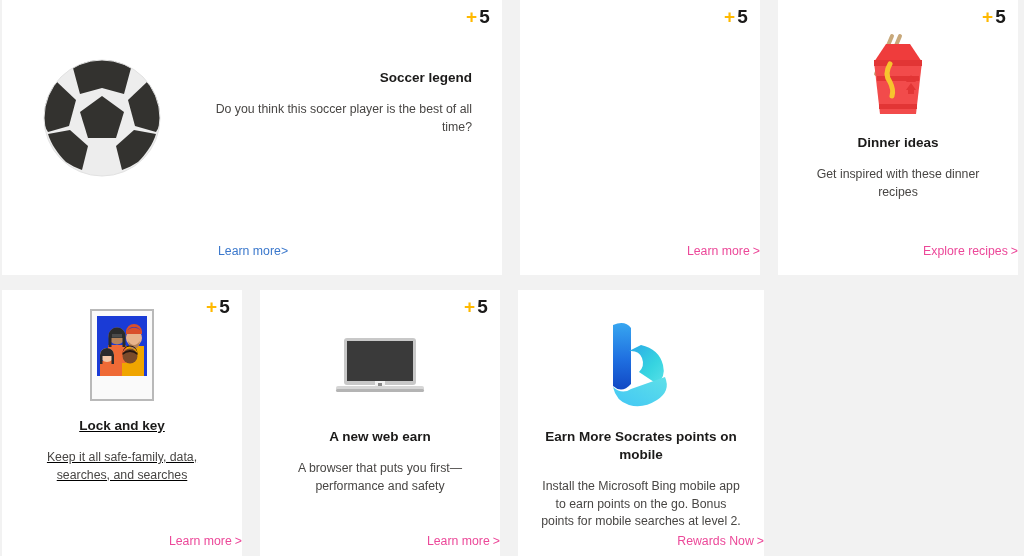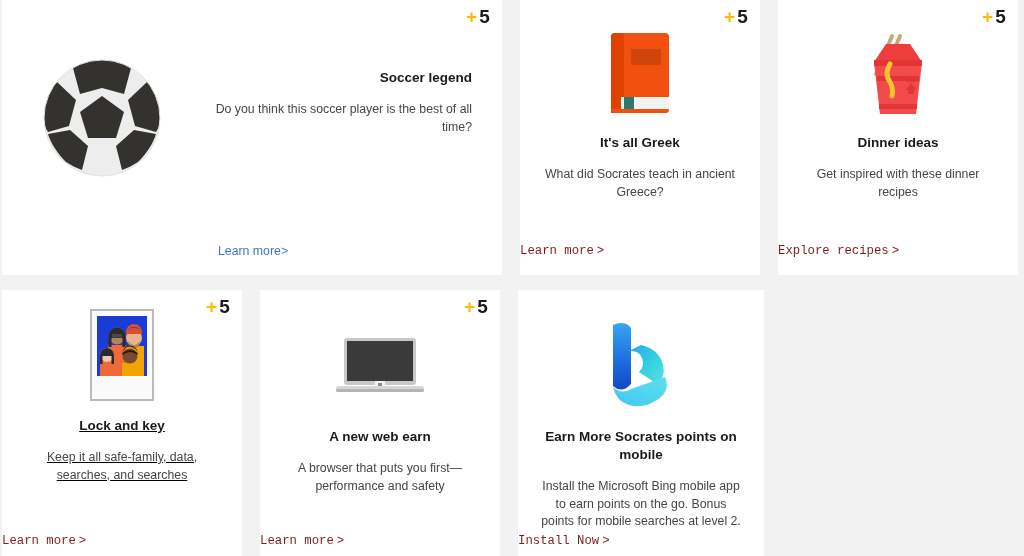--- a/index.html
+++ b/index.html
@@ -75,27 +75,26 @@
     color: #484644;
     line-height: 17.5px;
     padding: 0 6px;
   }
 
   .cta {
     position: absolute;
     left: 0;
     right: 0;
     bottom: 11px;
-    text-align: left;
+    text-align: right;
     font-size: 12.3px;
-    color: #7f1d1d;
+    color: #ec4899;
     text-decoration: none;
     cursor: pointer;
     line-height: 17px;
-    font-family: Liberation Mono, monospace;
   }
   .cta .chev { margin-left: 3px; }
 
   
   .h-icon {
     position: absolute;
     left: 40px;
     top: 58px;
     width: 120px;
     height: 120px;
@@ -168,36 +167,20 @@
       <span>Learn more</span><span class="chev">&gt;</span>
     </a>
   </div>
 
   <div class="card" style="left:520px; top:0px; width:240px; height:275px;">
 
     <div class="badge">
       <span class="plus">+</span><span class="num">5</span>
     </div>
 
-    <div class="v-inner">
-      <div class="v-icon">
-        <svg class="icon-svg" width="66" height="86" viewBox="0 0 66 86">
-          <rect x="4" y="2" width="58" height="80" rx="4" fill="#f2500f"></rect>
-          <rect x="4" y="2" width="13" height="80" rx="4" fill="#e04000"></rect>
-          <rect x="24" y="18" width="30" height="16" fill="#d2440e"></rect>
-          <rect x="12" y="66" width="50" height="14" fill="#f2f2ee"></rect>
-          <rect x="12" y="66" width="50" height="14" fill="#f2f2ee"></rect>
-          <rect x="4" y="66" width="10" height="16" fill="#e04000"></rect>
-          <rect x="17" y="66" width="10" height="12" fill="#2b7a6e"></rect>
-          <path d="M4 78 h58 a4 4 0 0 1 -4 4 H8 a4 4 0 0 1 -4 -4 Z" fill="#f2500f"></path>
-        </svg>
-      </div>
-      <div class="v-title">It's all Greek</div>
-      <div class="v-desc">What did Socrates teach in ancient Greece?</div>
-    </div>
 
     <a class="cta" style="bottom:15px;">
       <span>Learn more</span><span class="chev">&gt;</span>
     </a>
   </div>
 
   <div class="card" style="left:778px; top:0px; width:240px; height:275px;">
 
     <div class="badge">
       <span class="plus">+</span><span class="num">5</span>
@@ -321,19 +304,19 @@
           <path d="M18 6 q12 -5 18 3 v56 q-9 10 -18 2 Z" fill="url(#bingStem)"></path>
           <path d="M46 26 q18 4 22 20 q3 12 -6 19 l-18 -12 q6 -6 3 -14 q-3 -8 -13 -7 Z" fill="url(#bingHook)"></path>
           <path d="M70 58 q6 14 -8 23 q-14 9 -28 5 q-13 -4 -16 -18 q9 8 18 2 Z" fill="url(#bingBowl)"></path>
         </svg>
       </div>
       <div class="v-title">Earn More Socrates points on mobile</div>
       <div class="v-desc">Install the Microsoft Bing mobile app to earn points on the go. Bonus points for mobile searches at level 2.</div>
     </div>
 
     <a class="cta" style="bottom:6px;">
-      <span>Install Now</span><span class="chev">&gt;</span>
+      <span>Rewards Now</span><span class="chev">&gt;</span>
     </a>
   </div>
 
   <div style="position:absolute; left:778px; top:290px; width:240px; height:266px; background:#f2f2f2;"></div>
 
 </div>
 
 </body></html>

